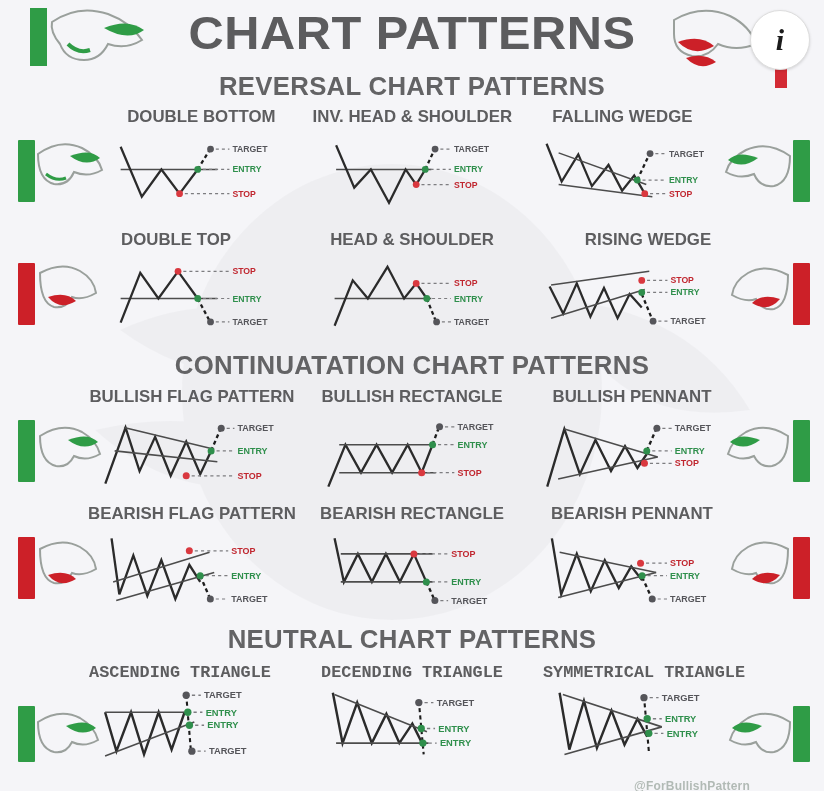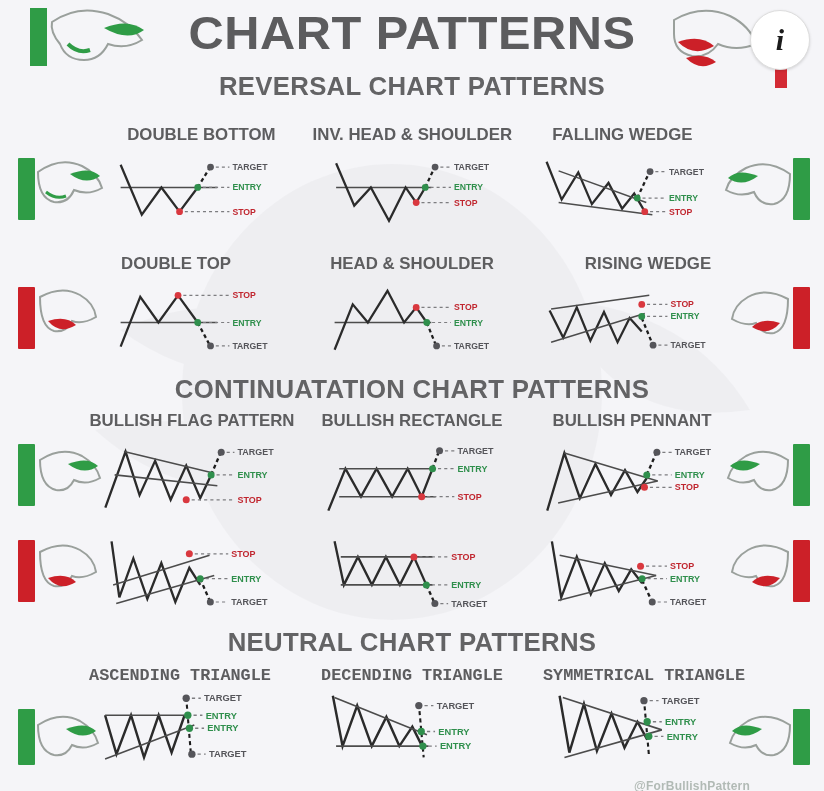--- a/index.html
+++ b/index.html
@@ -94,21 +94,21 @@
       <path d="M30 56 q18 -6 30 4 q-16 10 -30 -4 z" fill="#cc2028"></path>
     </svg>
 
     <div class="info-stem"></div>
     <div class="info-badge">i</div>
   </div>
 
   <div>
     <div class="section-title">REVERSAL CHART PATTERNS</div>
 
-    <div class="row-titles" style="padding:0 96px;margin-top:24px;">
+    <div class="row-titles" style="padding:0 96px;margin-top:6px;">
       <div class="col-title">DOUBLE BOTTOM</div>
       <div class="col-title">INV. HEAD &amp; SHOULDER</div>
       <div class="col-title">FALLING WEDGE</div>
     </div>
 
     <div class="pattern-row" style="height:96px;">
       <div class="side left">
         <div class="bar green" style="left:18px;top:14px;height:62px;"></div>
         <svg style="position:absolute;left:32px;top:6px;width:72px;height:80px" viewBox="0 0 72 80">
           <path d="M6 22 q22 -16 44 -6 q16 8 20 22 q-14 8 -28 2 q-6 14 -20 12 q-16 -4 -16 -30 z" fill="none" stroke="#9aa09c" stroke-width="2"></path>
@@ -171,21 +171,21 @@
 
       <div class="side right">
         <div class="bar green" style="right:14px;top:14px;height:62px;"></div>
         <svg style="position:absolute;right:26px;top:8px;width:74px;height:76px" viewBox="0 0 74 76">
           <path d="M66 22 q-22 -16 -44 -6 q-16 8 -20 22 q14 8 28 2 q6 14 20 12 q16 -4 16 -30 z" fill="none" stroke="#9aa09c" stroke-width="2"></path>
           <path d="M34 24 q-20 -8 -30 2 q14 10 30 -2 z" fill="#2f9c46"></path>
         </svg>
       </div>
     </div>
 
-    <div class="row-titles" style="padding:0 58px;margin-top:14px;">
+    <div class="row-titles" style="padding:0 58px;margin-top:8px;">
       <div class="col-title">DOUBLE TOP</div>
       <div class="col-title">HEAD &amp; SHOULDER</div>
       <div class="col-title">RISING WEDGE</div>
     </div>
 
     <div class="pattern-row" style="height:96px;">
       <div class="side left">
         <div class="bar red" style="left:18px;top:14px;height:62px;"></div>
         <svg style="position:absolute;left:32px;top:6px;width:72px;height:80px" viewBox="0 0 72 80">
           <path d="M8 18 q22 -12 40 -2 q14 8 16 22 q-14 8 -24 4 q-6 12 -18 10 q-14 -4 -14 -34 z" fill="none" stroke="#9aa09c" stroke-width="2"></path>
@@ -329,20 +329,25 @@
 
       <div class="side right">
         <div class="bar green" style="right:14px;top:14px;height:62px;"></div>
         <svg style="position:absolute;right:26px;top:10px;width:74px;height:72px" viewBox="0 0 74 72">
           <path d="M64 20 q-22 -14 -42 -4 q-14 8 -18 22 q14 8 26 2 q6 12 18 10 q16 -4 16 -30 z" fill="none" stroke="#9aa09c" stroke-width="2"></path>
           <path d="M36 24 q-20 -8 -30 2 q14 10 30 -2 z" fill="#2f9c46"></path>
         </svg>
       </div>
     </div>
 
+    <div class="row-titles" style="padding:0 82px;margin-top:2px;">
+      <div class="col-title">BEARISH FLAG PATTERN</div>
+      <div class="col-title">BEARISH RECTANGLE</div>
+      <div class="col-title">BEARISH PENNANT</div>
+    </div>
 
     <div class="pattern-row" style="height:96px;">
       <div class="side left">
         <div class="bar red" style="left:18px;top:14px;height:62px;"></div>
         <svg style="position:absolute;left:32px;top:8px;width:72px;height:76px" viewBox="0 0 72 76">
           <path d="M8 18 q22 -12 40 -2 q14 8 16 22 q-14 8 -24 4 q-6 12 -18 10 q-14 -4 -14 -34 z" fill="none" stroke="#9aa09c" stroke-width="2"></path>
           <path d="M16 44 q18 -6 28 4 q-16 10 -28 -4 z" fill="#cc2028"></path>
         </svg>
       </div>
 

